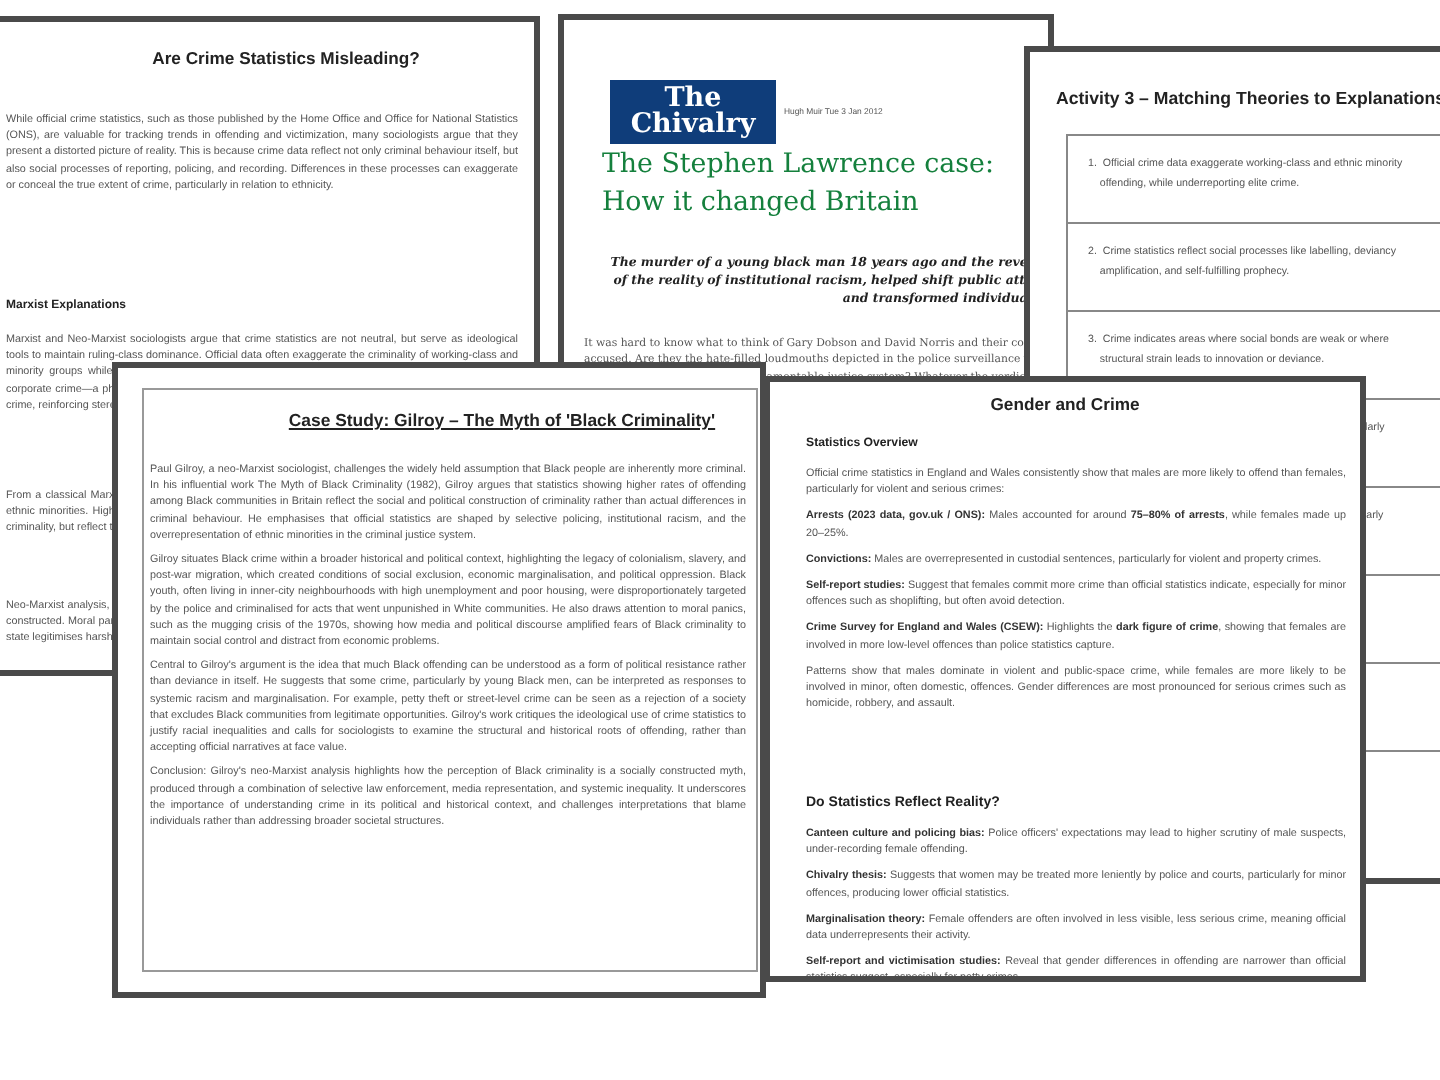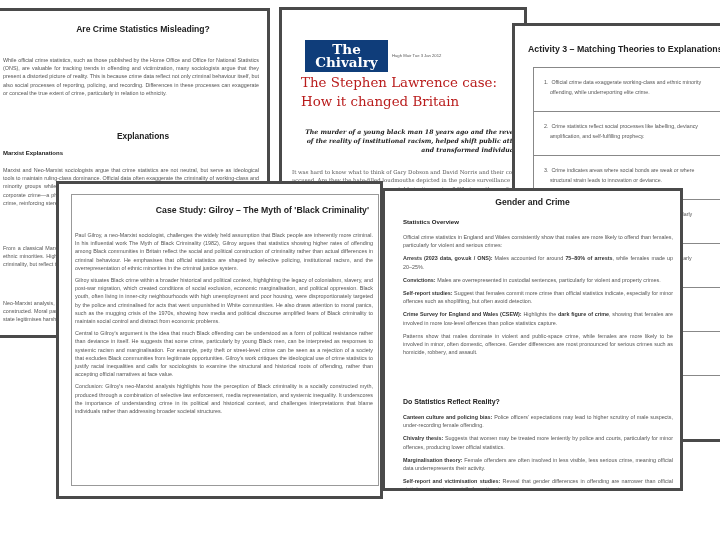--- a/index.html
+++ b/index.html
@@ -19,53 +19,52 @@
   #p1 h2{position:absolute;left:60px;top:120px;width:240px;font-size:8.4px;}
   #p1 h3{position:absolute;left:40px;top:139px;font-size:6px;}
   #p1 .body1{position:absolute;left:40px;top:155px;width:256px;}
   #p1 .body2{position:absolute;left:40px;top:233px;width:256px;}
   #p1 .body3{position:absolute;left:40px;top:288px;width:256px;}
 
   
   #p2{left:279px;top:7px;width:248px;height:257px;}
   #p2 .logo{position:absolute;left:23px;top:30px;width:83px;height:32px;background:#0f3d7a;color:#fff;font-family:"DejaVu Serif",serif;font-weight:bold;text-align:center;line-height:13px;font-size:13.5px;padding-top:3px;box-sizing:border-box;}
   #p2 .byline{position:absolute;left:110px;top:43px;font-size:4.2px;color:#555;}
-  #p2 .headline{position:absolute;left:19px;top:63px;width:220px;font-family:"DejaVu Serif",serif;font-size:13.4px;line-height:19px;color:#b91c1c;}
+  #p2 .headline{position:absolute;left:19px;top:63px;width:220px;font-family:"DejaVu Serif",serif;font-size:13.4px;line-height:19px;color:#15803d;}
   #p2 .standfirst{position:absolute;left:22px;top:117px;width:230px;font-family:"DejaVu Serif",serif;font-style:italic;font-weight:bold;font-size:6.2px;line-height:9px;color:#222;text-align:right;}
   #p2 .art{position:absolute;left:10px;top:158px;width:240px;font-family:"DejaVu Serif",serif;font-size:5.4px;line-height:8.4px;color:#555;}
   #p2 .art p{margin-bottom:3px;}
 
   
   #p3{left:512px;top:23px;width:215px;height:419px;}
   #p3 h1{position:absolute;left:13px;top:18px;width:240px;text-align:left;font-size:8.8px;white-space:nowrap;}
   #p3 .grid{position:absolute;left:18px;top:41px;width:220px;border-left:1px solid #888;border-top:1px solid #888;}
   #p3 .row{border-bottom:1px solid #888;height:44px;box-sizing:border-box;padding:9px 0 0 10px;font-size:5.3px;line-height:10px;color:#555;white-space:nowrap;overflow:hidden;}
 
   
   #p4{left:56px;top:181px;width:327px;height:318px;}
   #p4 .box{position:absolute;left:12px;top:10px;width:306px;height:290px;border:1px solid #999;}
-  #p4 h1{position:absolute;left:20px;top:21px;width:290px;font-size:8.7px;text-align:right;padding-left:54px;box-sizing:border-box;white-space:nowrap;}
+  #p4 h1{position:absolute;left:20px;top:21px;width:290px;font-size:8.7px;text-align:center;padding-left:54px;box-sizing:border-box;white-space:nowrap;text-decoration:underline;}
   #p4 .body{position:absolute;left:16px;top:47px;width:298px;}
 
   
   #p5{left:382px;top:176px;width:301px;height:303px;margin-top:12px;}
   #p5 h1{position:absolute;left:0;top:6px;width:100%;font-size:8.6px;}
   #p5 h3.s1{position:absolute;left:18px;top:27px;font-size:6.1px;}
   #p5 .body1{position:absolute;left:18px;top:42px;width:270px;}
   #p5 h3.s2{position:absolute;left:18px;top:207px;font-size:7px;}
   #p5 .body2{position:absolute;left:18px;top:222px;width:270px;}
   #p5 p{margin-bottom:5px;}
 </style>
 </head>
 <body>
 
 <div class="page" id="p1">
   <h1 class="doc-title">Are Crime Statistics Misleading?</h1>
   <div class="intro sheet-text">While official crime statistics, such as those published by the Home Office and Office for National Statistics (ONS), are valuable for tracking trends in offending and victimization, many sociologists argue that they present a distorted picture of reality. This is because crime data reflect not only criminal behaviour itself, but also social processes of reporting, policing, and recording. Differences in these processes can exaggerate or conceal the true extent of crime, particularly in relation to ethnicity.</div>
-  <h2 class="doc-sub">Explanations</h2>
   <h3 class="doc-h3">Marxist Explanations</h3>
   <div class="body1 sheet-text">Marxist and Neo-Marxist sociologists argue that crime statistics are not neutral, but serve as ideological tools to maintain ruling-class dominance. Official data often exaggerate the criminality of working-class and minority groups while under-representing crimes committed by the powerful, such as white-collar and corporate crime—a phenomenon where crimes are minimised or ignored. This creates a distorted view of crime, reinforcing stereotypes and deflecting attention from harms caused by capitalism.</div>
   <div class="body2 sheet-text">From a classical Marxist perspective, law enforcement is a form of social control, targeting the poor and ethnic minorities. Higher arrest and conviction rates for these groups do not necessarily indicate greater criminality, but reflect the selective application of the law.</div>
   <div class="body3 sheet-text">Neo-Marxist analysis, extending this argument beyond economics, examines how perceptions of crime are constructed. Moral panic around mugging in Britain was constructed to justify increased social control. The state legitimises harsher policies while the "real work" of corporate and state crime goes unseen.</div>
 </div>
 
 <div class="page" id="p2">
   <div class="logo">
     <div>The</div>
     <div>Chivalry</div>

